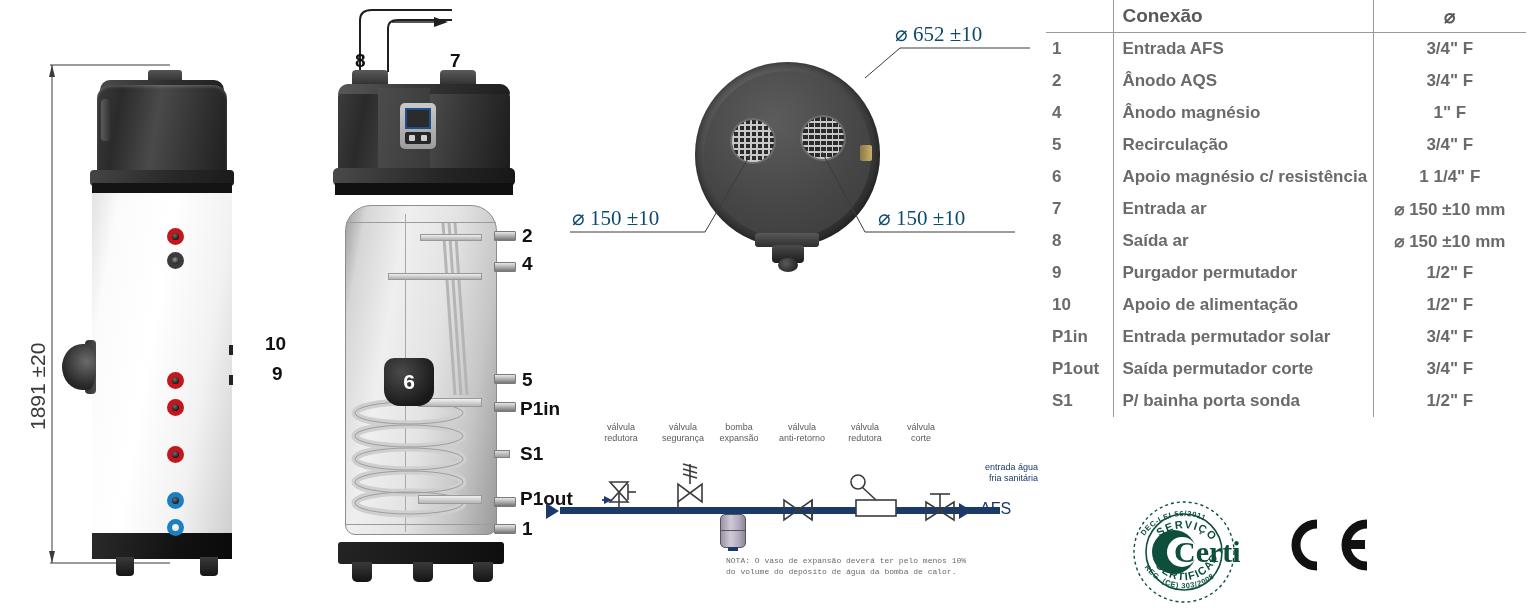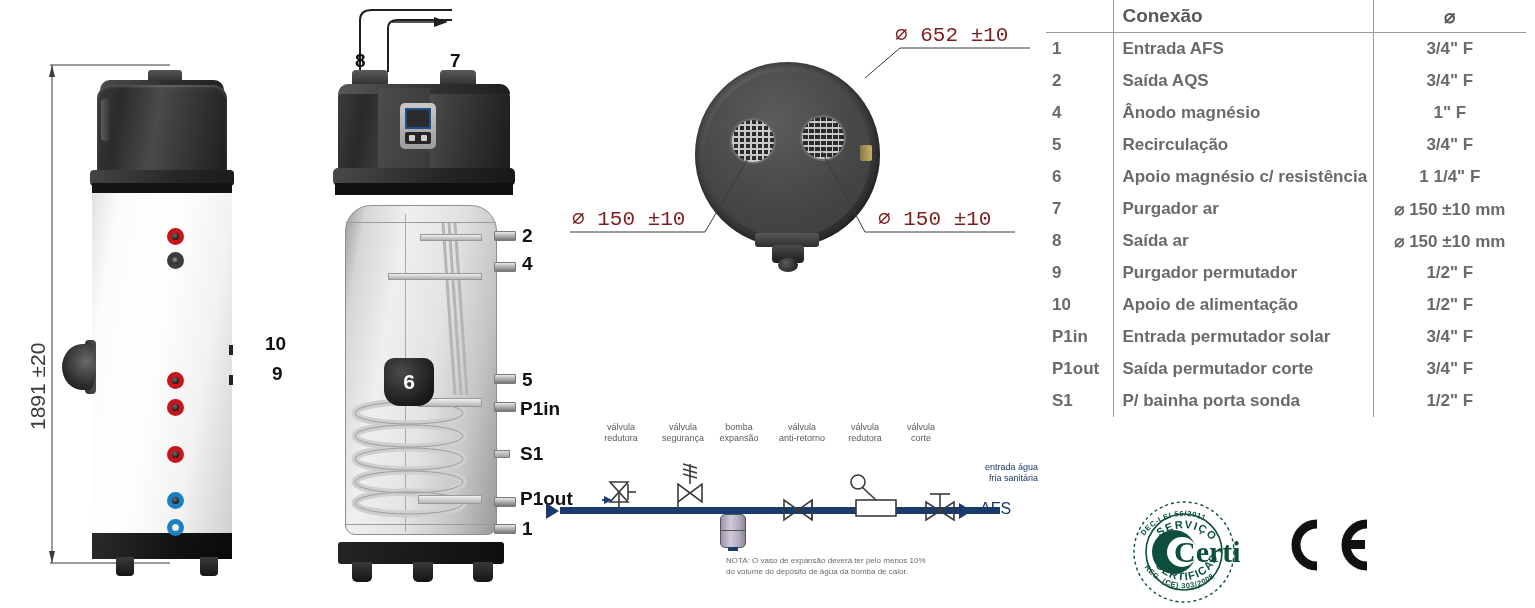--- a/index.html
+++ b/index.html
@@ -11,23 +11,23 @@
     position: relative;
     overflow: hidden;
     font-family: "Liberation Sans", sans-serif;
     color: #4d4d4d;
   }
   .abs { position: absolute; }
 
   
   .dim {
     font-size: 21px;
-    color: #7f1d1d;
+    color: #0c4a6e;
     white-space: nowrap;
-    font-family: Liberation Mono, monospace;
+    font-family: Liberation Serif, serif;
   }
   .dim-vert {
     font-size: 21px;
     color: #3b3b3b;
     white-space: nowrap;
     transform: rotate(-90deg);
     transform-origin: 0 0;
   }
   .callout {
     font-size: 19px;
@@ -262,20 +262,21 @@
   }
   .afs-note {
     font-size: 9px; line-height: 11px;
     color: #1a3a6b; text-align: right;
     white-space: nowrap;
   }
   .nota {
     font-size: 8px; line-height: 11px;
     color: #6a6a6a;
     white-space: nowrap;
+    font-family: Liberation Mono, monospace;
   }
   .vessel {
     left: 180px; top: 102px; width: 26px; height: 34px;
     background: linear-gradient(90deg,#9b93a8,#cfc9d6 40%,#b3aabf 75%,#8d8598);
     border: 1px solid #555;
     border-radius: 5px;
     box-sizing: border-box;
   }
   .vessel-mid { position:absolute; left:0; top:15px; width:100%; height:1px; background:#555; }
   .vessel-stem { left: 191px; top: 96px; width: 4px; height: 8px; background: #1a3a6b; }
@@ -590,41 +591,41 @@
       </tr>
     </thead>
     <tbody id="conn-tbody">
         <tr>
           <td class="c-id">1</td>
           <td class="c-desc">Entrada AFS</td>
           <td class="c-dia nowrap">3/4" F</td>
         </tr>
         <tr>
           <td class="c-id">2</td>
-          <td class="c-desc">Saída AQS</td>
+          <td class="c-desc">Ânodo AQS</td>
           <td class="c-dia nowrap">3/4" F</td>
         </tr>
         <tr>
           <td class="c-id">4</td>
           <td class="c-desc">Ânodo magnésio</td>
           <td class="c-dia nowrap">1" F</td>
         </tr>
         <tr>
           <td class="c-id">5</td>
           <td class="c-desc">Recirculação</td>
           <td class="c-dia nowrap">3/4" F</td>
         </tr>
         <tr>
           <td class="c-id">6</td>
           <td class="c-desc">Apoio magnésio c/ resistência</td>
           <td class="c-dia nowrap">1 1/4" F</td>
         </tr>
         <tr>
           <td class="c-id">7</td>
-          <td class="c-desc">Purgador ar</td>
+          <td class="c-desc">Entrada ar</td>
           <td class="c-dia nowrap">⌀ 150 ±10 mm</td>
         </tr>
         <tr>
           <td class="c-id">8</td>
           <td class="c-desc">Saída ar</td>
           <td class="c-dia nowrap">⌀ 150 ±10 mm</td>
         </tr>
         <tr>
           <td class="c-id">9</td>
           <td class="c-desc">Purgador permutador</td>

